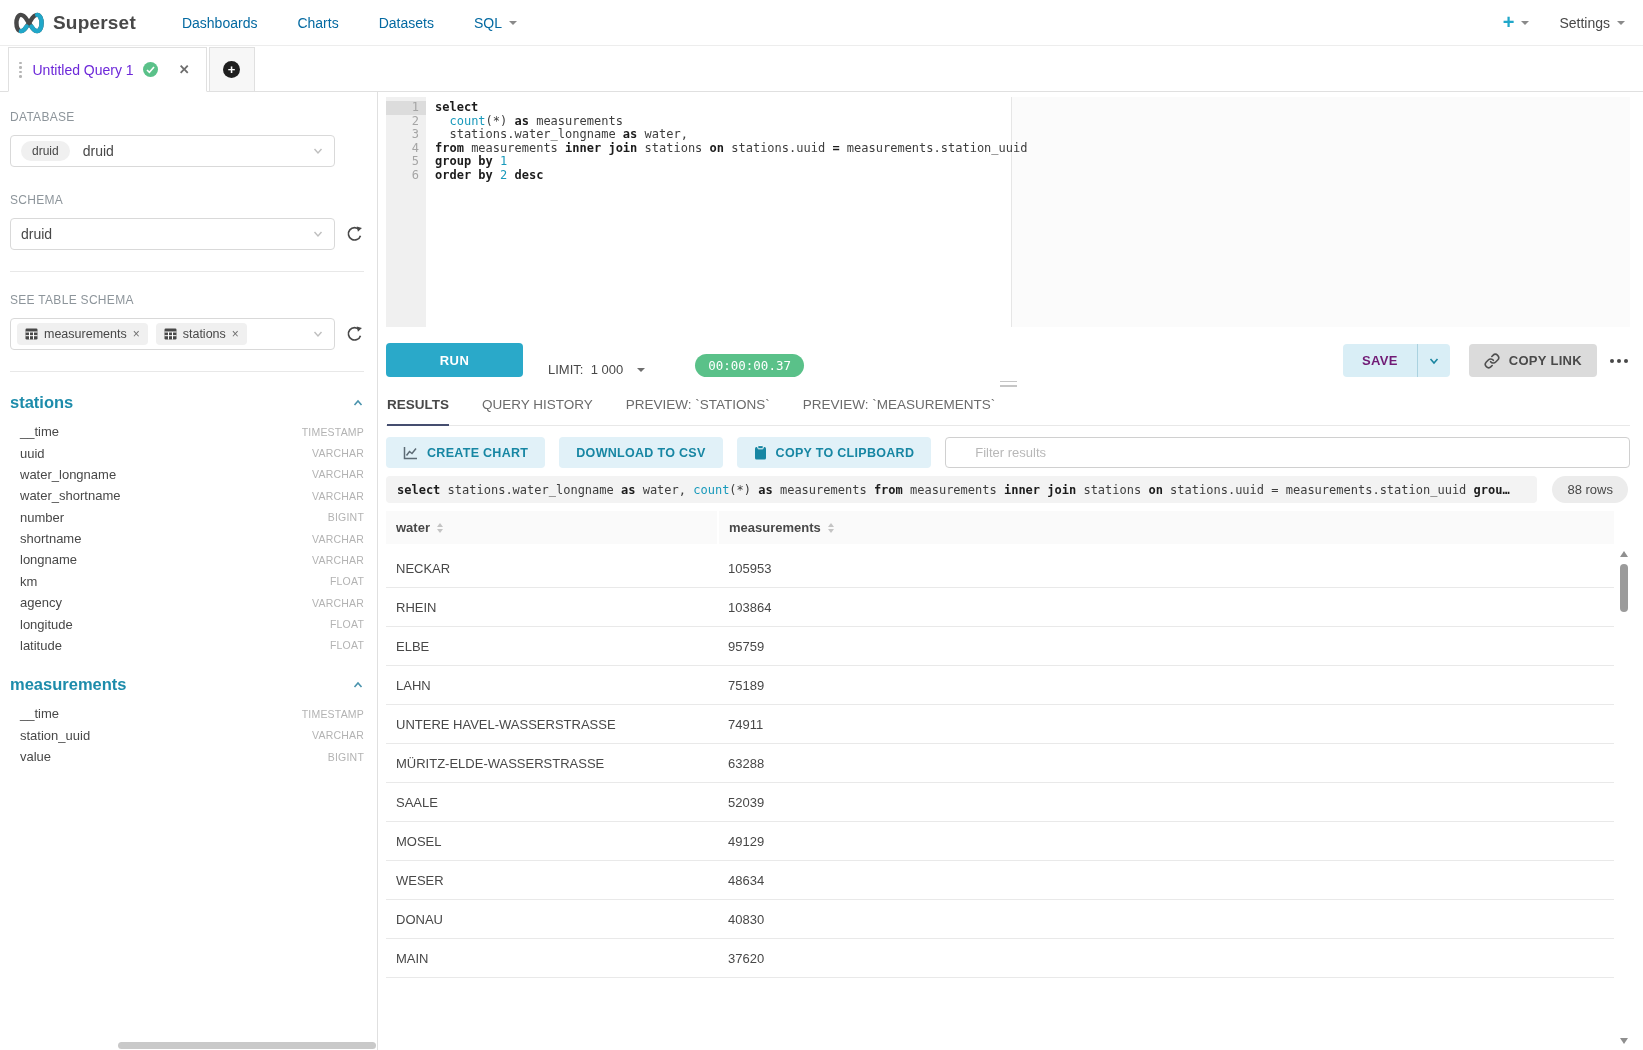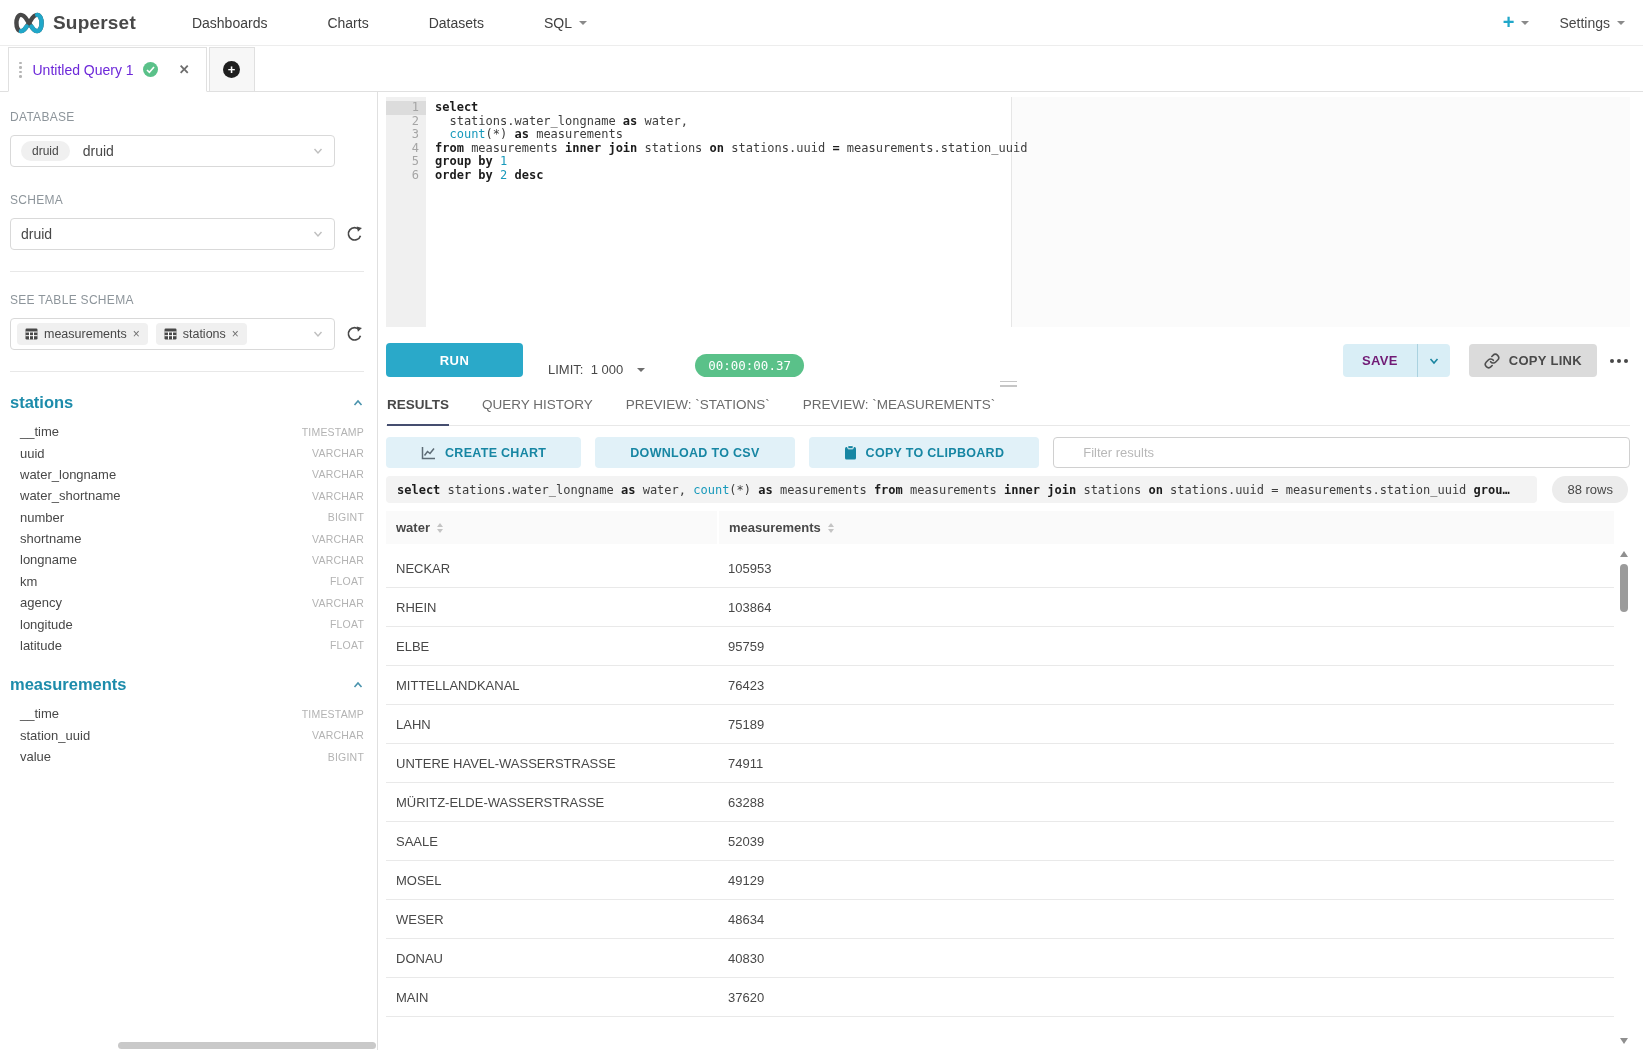--- a/index.html
+++ b/index.html
@@ -5,21 +5,21 @@
   * { box-sizing: border-box; margin: 0; padding: 0; }
   html,body { background:#fff; }
   body { font-family:"Liberation Sans", sans-serif; color:#484848; }
   .app { width:1643px; height:1050px; background:#fff; overflow:hidden; display:flex; flex-direction:column; position:relative; }
 
   
   .topnav { height:46px; flex-shrink:0; display:flex; align-items:center; padding:0 18px 0 12px; border-bottom:1px solid #ededed; }
   .brand { display:flex; align-items:center; gap:7px; margin-right:26px; cursor:pointer; }
   .brand-name { font-size:19px; font-weight:bold; color:#484848; letter-spacing:.2px; }
   .navitems { display:flex; align-items:center; }
-  .navitem { font-size:14px; color:#404040; margin:0 30px; cursor:pointer; display:flex; align-items:center; }
+  .navitem { font-size:14px; color:#0369a1; margin:0 20px; cursor:pointer; display:flex; align-items:center; }
   .caret { width:0; height:0; border:4px solid transparent; border-top-color:#8a8a8a; margin-left:7px; margin-top:4px; }
   .spacer { flex:1; }
   .plusmenu { color:#20A7C9; font-size:20px; font-weight:bold; display:flex; align-items:center; margin-right:30px; cursor:pointer; }
   .settings { font-size:14px; display:flex; align-items:center; cursor:pointer; }
 
   
   .tabstrip { height:46px; flex-shrink:0; background:#fff; border-bottom:1px solid #e0e0e0; display:flex; align-items:flex-end; padding-left:8px; }
   .tab { height:45px; margin-bottom:-1px; background:#fff; border:1px solid #e0e0e0; border-bottom:1px solid #fff; display:flex; align-items:center; padding:0 16px 0 10px; gap:9px; cursor:pointer; }
   .dragdots { display:flex; flex-direction:column; gap:2px; margin-right:2px; }
   .dragdots i { width:2.5px; height:2.5px; border-radius:50%; background:#b5b5b5; display:block; }
@@ -81,21 +81,21 @@
   .morebtn i { width:4px; height:4px; border-radius:50%; background:#484848; display:block; }
 
   .draghandle { height:13px; flex-shrink:0; display:flex; flex-direction:column; align-items:center; justify-content:center; gap:3px; cursor:row-resize; }
   .draghandle i { width:17px; height:1.5px; background:#c6c6c6; display:block; }
 
   .rtabs { flex-shrink:0; display:flex; gap:33px; border-bottom:1px solid #e8e8e8; padding:7px 0 0 1px; }
   .rtab { font-size:13.5px; color:#6b6b6b; padding-bottom:12px; cursor:pointer; }
   .rtab.active { color:#484848; font-weight:bold; border-bottom:2px solid #454e6f; margin-bottom:-1px; }
 
   .actions { flex-shrink:0; display:flex; margin-top:11px; align-items:center; }
-  .action-btn { background:#e1f1f8; color:#1786a3; font-weight:bold; font-size:12.5px; letter-spacing:.3px; height:31px; padding:0 35px; border:none; border-radius:4px; display:flex; align-items:center; gap:9px; margin-right:14px; cursor:pointer; }
+  .action-btn { background:#e1f1f8; color:#1786a3; font-weight:bold; font-size:12.5px; letter-spacing:.3px; height:31px; padding:0 17px; border:none; border-radius:4px; display:flex; align-items:center; gap:9px; margin-right:14px; cursor:pointer; }
   .filter-input { flex:1; margin-left:0; height:31px; border:1px solid #d0d0d0; border-radius:4px; padding:0 29px; font-size:13px; color:#484848; font-family:"Liberation Sans", sans-serif; outline:none; }
   .filter-input::placeholder { color:#b8b8b8; }
 
   .queryrow { flex-shrink:0; display:flex; margin-top:8px; align-items:center; gap:15px; }
   .qb { flex:1; background:#f3f3f3; border-radius:4px; height:27px; display:flex; align-items:center; padding:0 11px; font-family:"DejaVu Sans Mono", monospace; font-size:12px; color:#3d3d3d; white-space:pre; overflow:hidden; cursor:pointer; }
   .rowsbadge { background:#ececec; border-radius:15px; padding:6px 15px; font-size:13px; color:#484848; margin-right:2px; white-space:nowrap; }
 
   .table-zone { flex:1; min-height:0; margin-top:8px; position:relative; padding-right:16px; overflow:hidden; }
   table.results { width:100%; border-collapse:collapse; table-layout:fixed; }
   table.results th { background:#fafafa; font-size:13px; font-weight:bold; color:#484848; text-align:left; padding:9px 10px; border-right:2px solid #fff; border-bottom:5px solid #fff; cursor:pointer; }
@@ -340,22 +340,22 @@
             <span class="ln">3</span>
             <span class="ln">4</span>
             <span class="ln">5</span>
             <span class="ln">6</span>
           </div>
         <div class="code">
           <div class="code-shade"></div>
           <div class="print-margin"></div>
           <div style="position:relative;">
               <div class="code-line"><span class="k">select</span></div>
+              <div class="code-line"><span>  </span><span class="f">count</span><span>(*) </span><span class="k">as</span><span> measurements</span></div>
               <div class="code-line"><span>  stations.water_longname </span><span class="k">as</span><span> water,</span></div>
-              <div class="code-line"><span>  </span><span class="f">count</span><span>(*) </span><span class="k">as</span><span> measurements</span></div>
               <div class="code-line"><span class="k">from</span><span> measurements </span><span class="k">inner join</span><span> stations </span><span class="k">on</span><span> stations.uuid </span><span class="k">=</span><span> measurements.station_uuid</span></div>
               <div class="code-line"><span class="k">group by</span><span> </span><span class="n">1</span></div>
               <div class="code-line"><span class="k">order by</span><span> </span><span class="n">2</span><span> </span><span class="k">desc</span></div>
             </div>
         </div>
       </div>
 
       <div class="toolbar">
         <button class="run-btn">RUN</button>
         <div class="limit">
@@ -466,24 +466,20 @@
               </tr>
               <tr>
                 <td>RHEIN</td>
                 <td>103864</td>
               </tr>
               <tr>
                 <td>ELBE</td>
                 <td>95759</td>
               </tr>
               <tr>
-                <td>MITTELLANDKANAL</td>
-                <td>76423</td>
-              </tr>
-              <tr>
                 <td>LAHN</td>
                 <td>75189</td>
               </tr>
               <tr>
                 <td>UNTERE HAVEL-WASSERSTRASSE</td>
                 <td>74911</td>
               </tr>
               <tr>
                 <td>MÜRITZ-ELDE-WASSERSTRASSE</td>
                 <td>63288</td>

